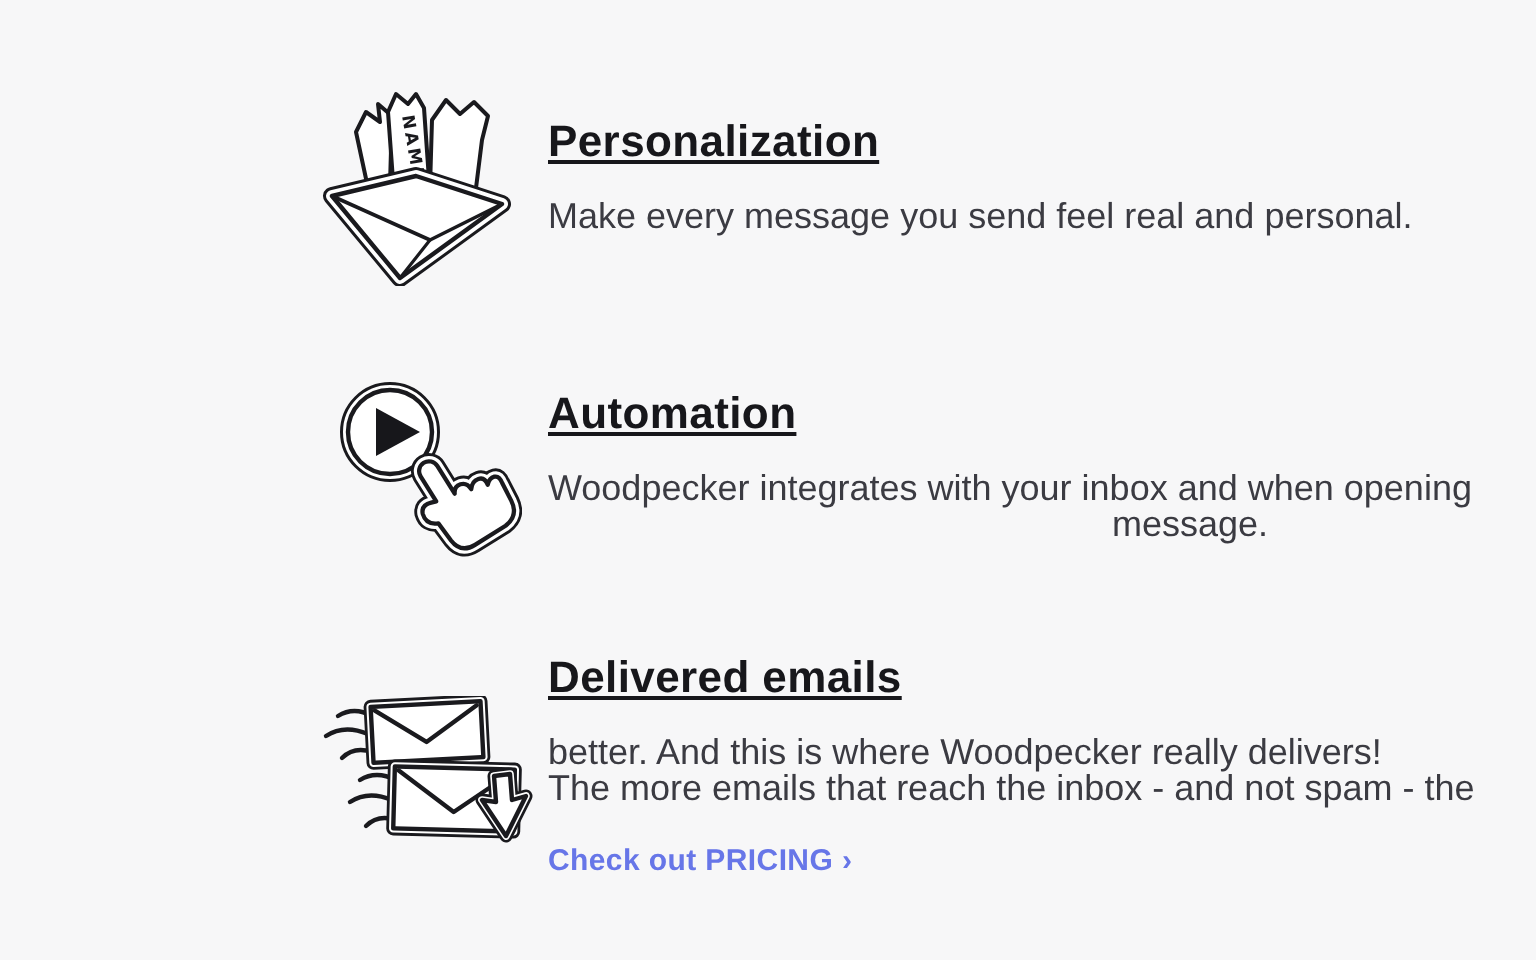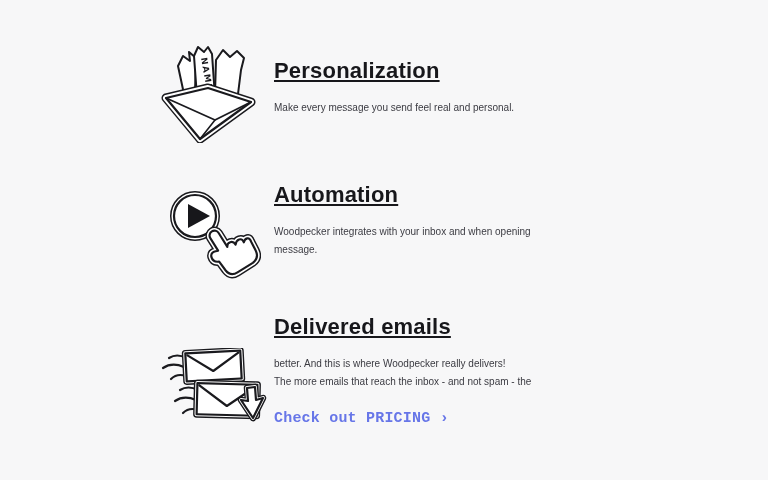--- a/index.html
+++ b/index.html
@@ -29,51 +29,51 @@
   .icon-1 { left: 160px; top: 40px;  width: 98px;  height: 103px; }
   .icon-2 { left: 165px; top: 189px; width: 96px;  height: 99px; }
   .icon-3 { left: 155px; top: 348px; width: 114px; height: 74px; }
 
   .txt {
     position: absolute;
     left: 274px;
     width: 360px;
   }
   .txt-1 { top: 56px; }
-  .txt-2 { top: 180px; }
-  .txt-3 { top: 312px; }
+  .txt-2 { top: 192px; }
+  .txt-3 { top: 324px; }
 
   .feature-title {
     margin: 0;
     font-size: 22px;
     line-height: 30px;
     font-weight: 700;
     letter-spacing: 0.2px;
     color: #17171b;
     text-decoration: underline;
   }
   .feature-desc {
     margin: 13px 0 0 0;
-    font-size: 10px;
+    font-size: 18px;
     line-height: 18px;
     color: #3b3b42;
+    text-align: right;
   }
   .feature-desc div {
     white-space: nowrap;
   }
   .pricing-link {
     display: inline-block;
     margin-top: 19px;
     font-size: 15px;
     font-weight: 700;
     letter-spacing: 0.2px;
     color: #6776e8;
     text-decoration: none;
     cursor: pointer;
-    font-family: Liberation Mono, monospace;
   }
   .sketch { stroke-linejoin: round; stroke-linecap: round; }
 </style>
 </head>
 <body>
 
 <div class="stage">
 
   <div class="icon-box icon-1">
     <svg viewBox="0 0 98 103" xmlns="http://www.w3.org/2000/svg">

